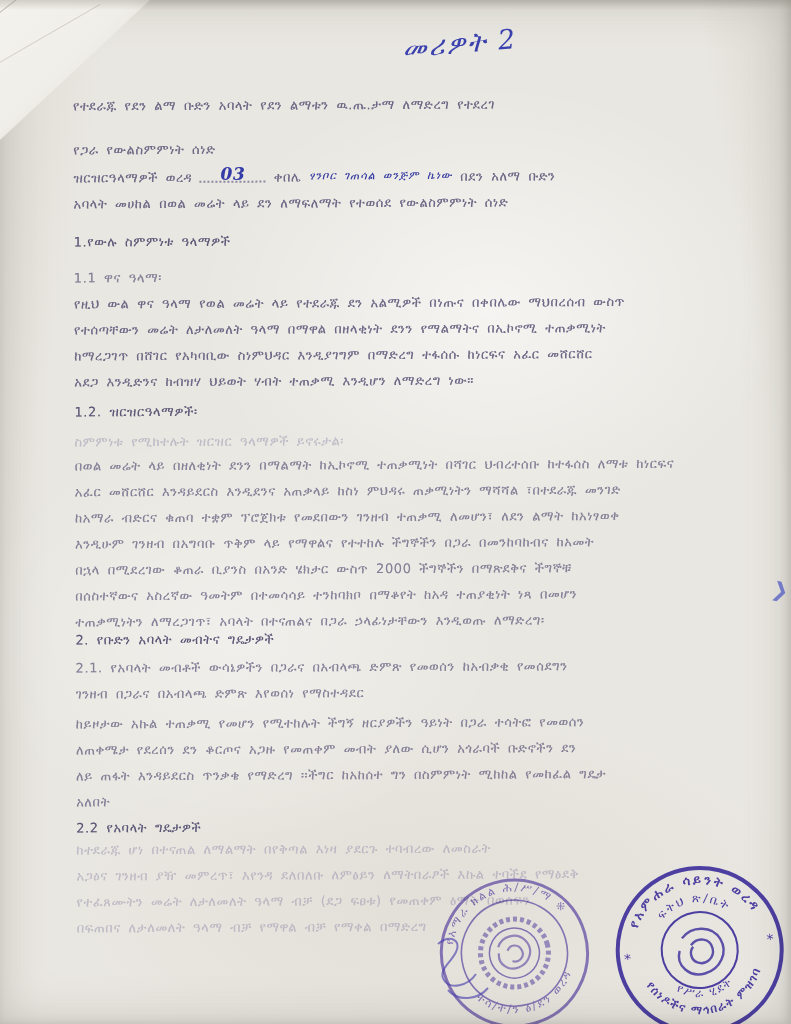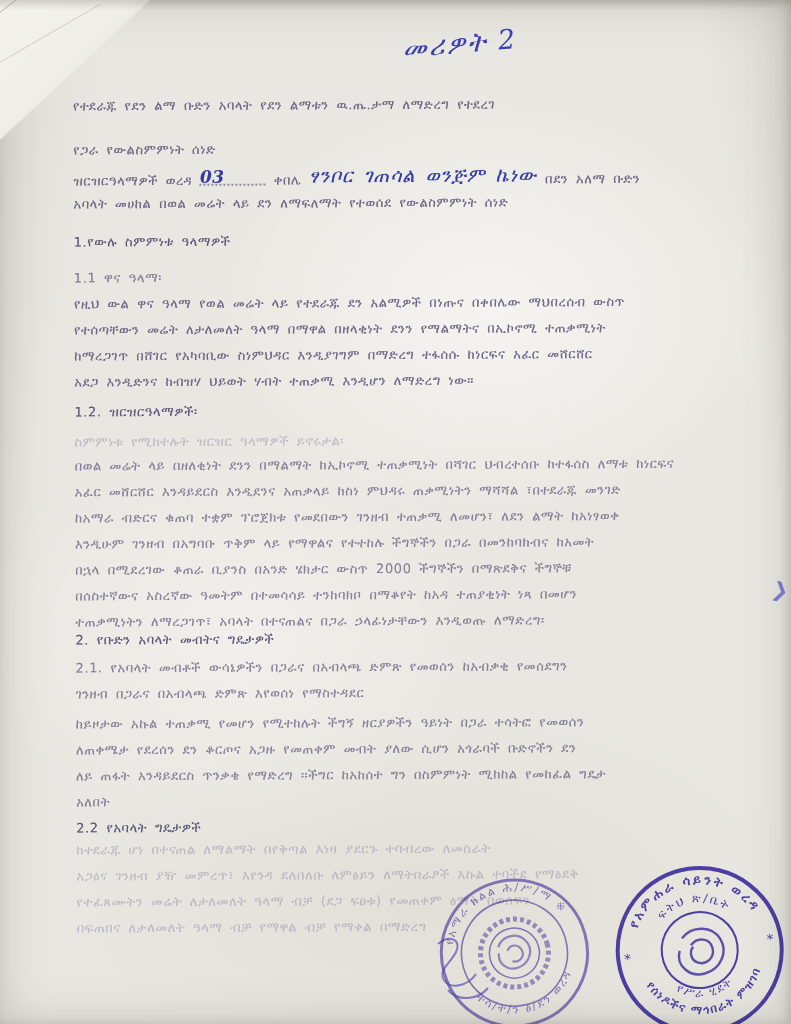--- a/index.html
+++ b/index.html
@@ -37,24 +37,24 @@
     text-shadow:0 0 .6px rgba(110,104,134,.55);}
   .abs{position:absolute;left:0;right:0;}
   .line{line-height:26px;white-space:nowrap;overflow:hidden;}
   .faded{opacity:.8;}
   .veryfaint{opacity:.38;color:#7d77a0;}
   .heading{color:#5e5878;}
   .hand{font-style:italic;color:#343cab;
     font-family:"DejaVu Serif","Liberation Serif",serif;}
   .hand-top{position:absolute;left:402px;top:28px;font-size:27px;
     transform:rotate(-5deg);letter-spacing:2px;color:#3a41ae;}
-  .fill-number{display:inline-block;min-width:66px;
+  .fill-number{display:inline-block;min-width:66px;text-align:center;
     border-bottom:2px dotted #8d87a0;font-size:17px;font-weight:bold;
     line-height:14px;transform:translateY(-2px);}
-  .kebele-hand{font-size:19px;letter-spacing:1px;position:relative;top:-2px;}
+  .kebele-hand{font-size:11px;letter-spacing:1px;position:relative;top:-2px;}
   .edge-mark{position:absolute;right:2px;top:578px;color:#5b63c4;font-size:20px;
     transform:rotate(14deg);opacity:.8;}
 
   
   .stamp{position:absolute;mix-blend-mode:multiply;}
   .stamp-left{left:436px;top:874px;transform:rotate(-16deg);opacity:.92;}
   .stamp-right{left:612px;top:862px;transform:rotate(-8deg);opacity:.95;}
   .stamp text{font-family:"DejaVu Sans","Liberation Sans",sans-serif;}
   .sig-scribble{position:absolute;left:428px;top:930px;opacity:.85;}
 </style>

